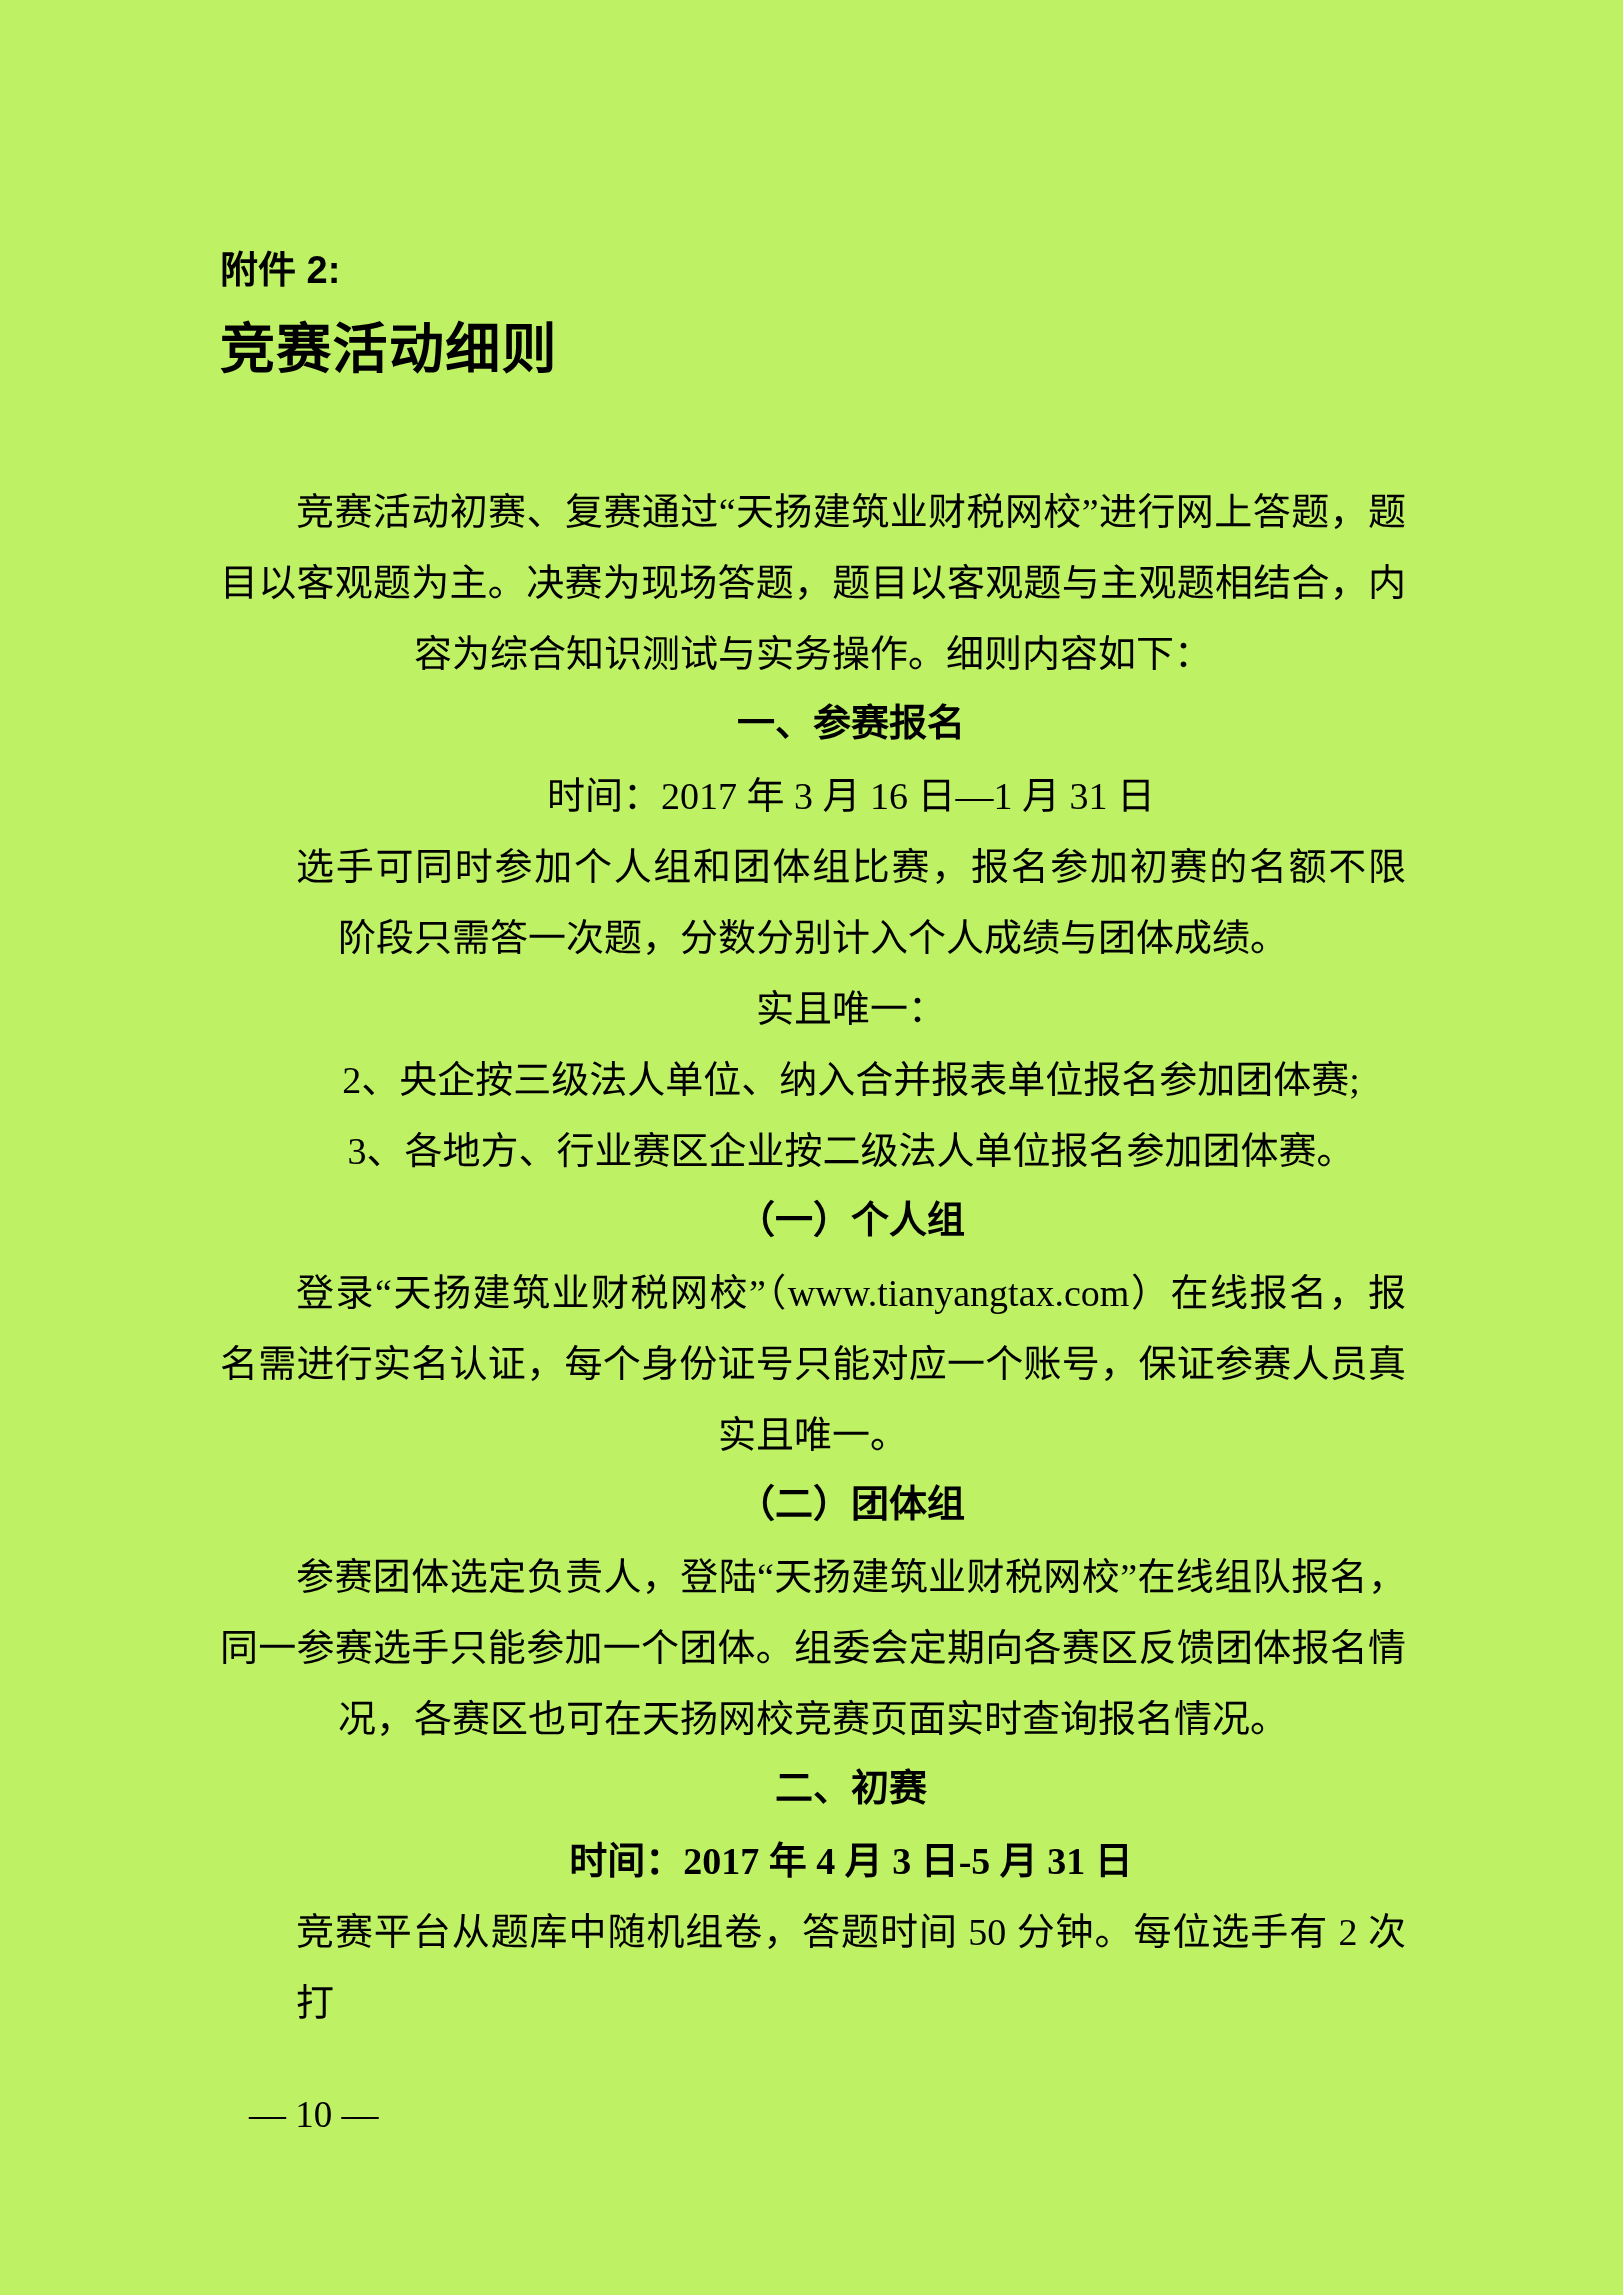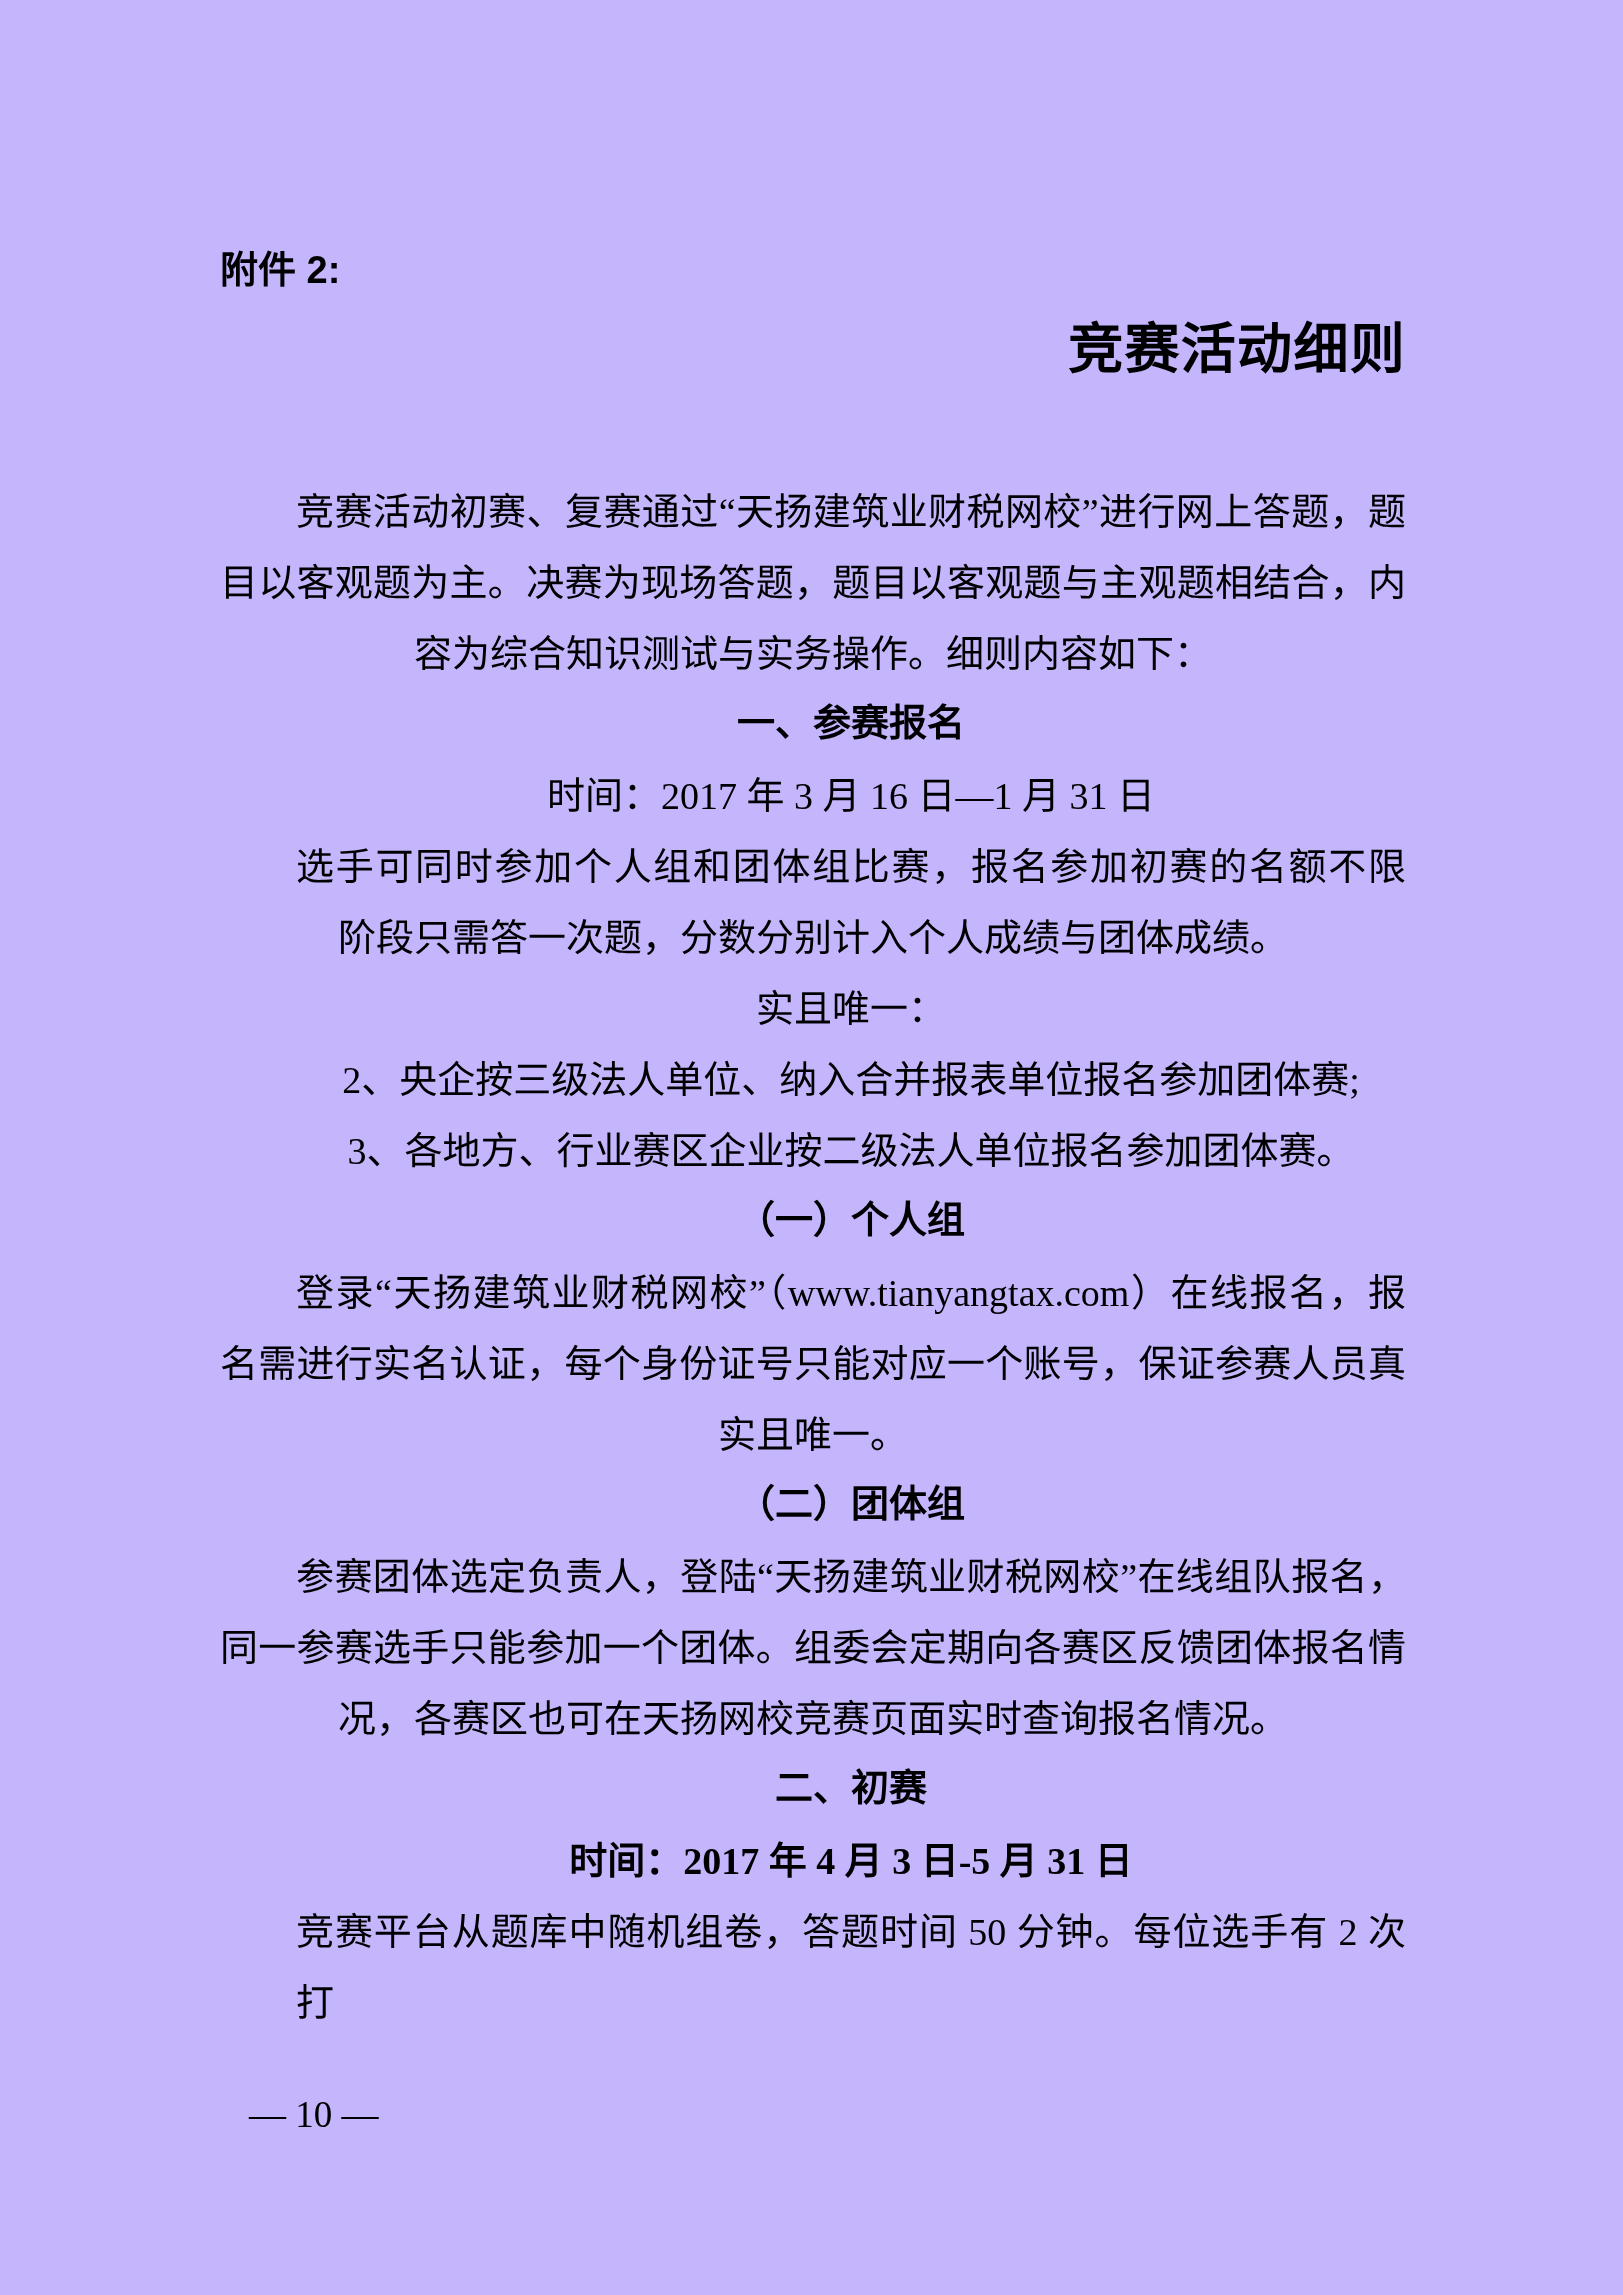--- a/index.html
+++ b/index.html
@@ -4,41 +4,41 @@
 <style>
   html, body {
     margin: 0;
     padding: 0;
     background: #ffffff;
   }
   .page {
     position: relative;
     width: 1623px;
     height: 2295px;
-    background: #c4b5fd;
+    background: #bef264;
     color: #000000;
     font-family: "Liberation Serif", "DejaVu Serif", serif;
     overflow: hidden;
   }
   .attach {
     position: absolute;
     top: 247px;
     left: 220px;
     font-size: 38px;
     line-height: 46px;
     font-weight: bold;
     font-family: "Liberation Sans", "DejaVu Sans", sans-serif;
   }
   .title {
     position: absolute;
     top: 313px;
     left: 220px;
     width: 1186px;
     margin: 0;
-    text-align: right;
+    text-align: left;
     font-size: 55px;
     line-height: 73px;
     font-weight: bold;
     font-family: "Liberation Serif", "DejaVu Serif", serif;
     letter-spacing: 1.3px;
   }
   .body-block {
     position: absolute;
     top: 477px;
     left: 220px;

